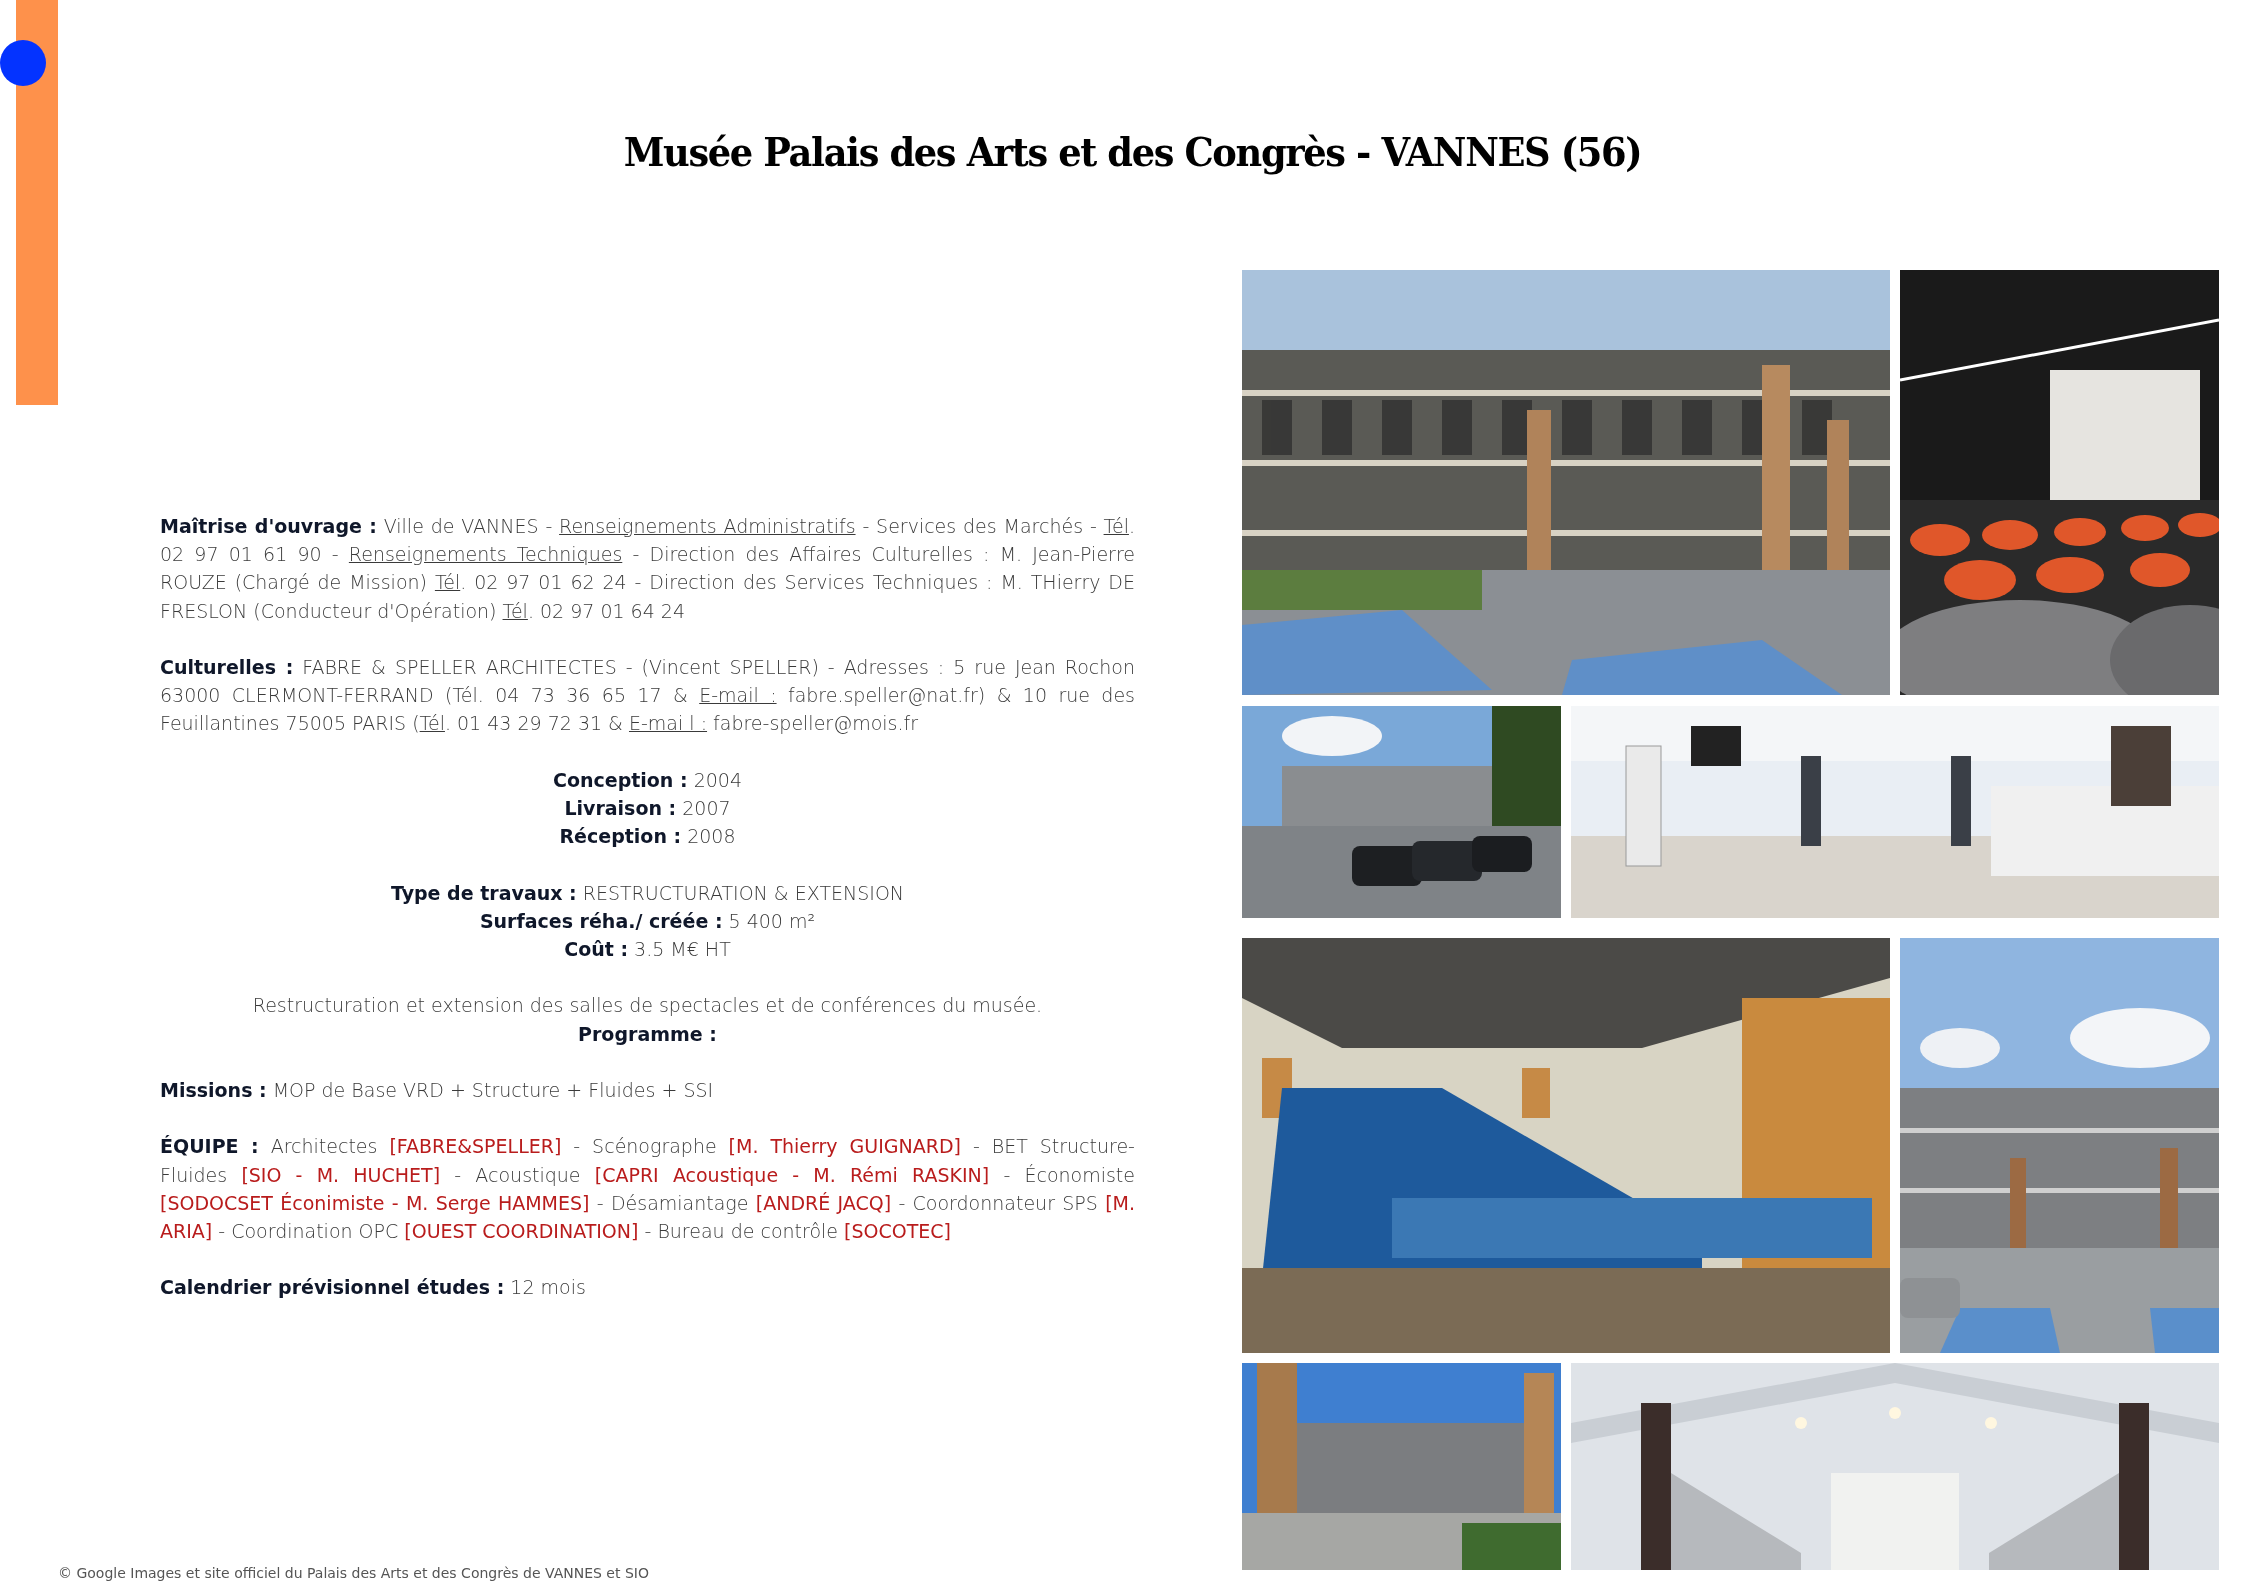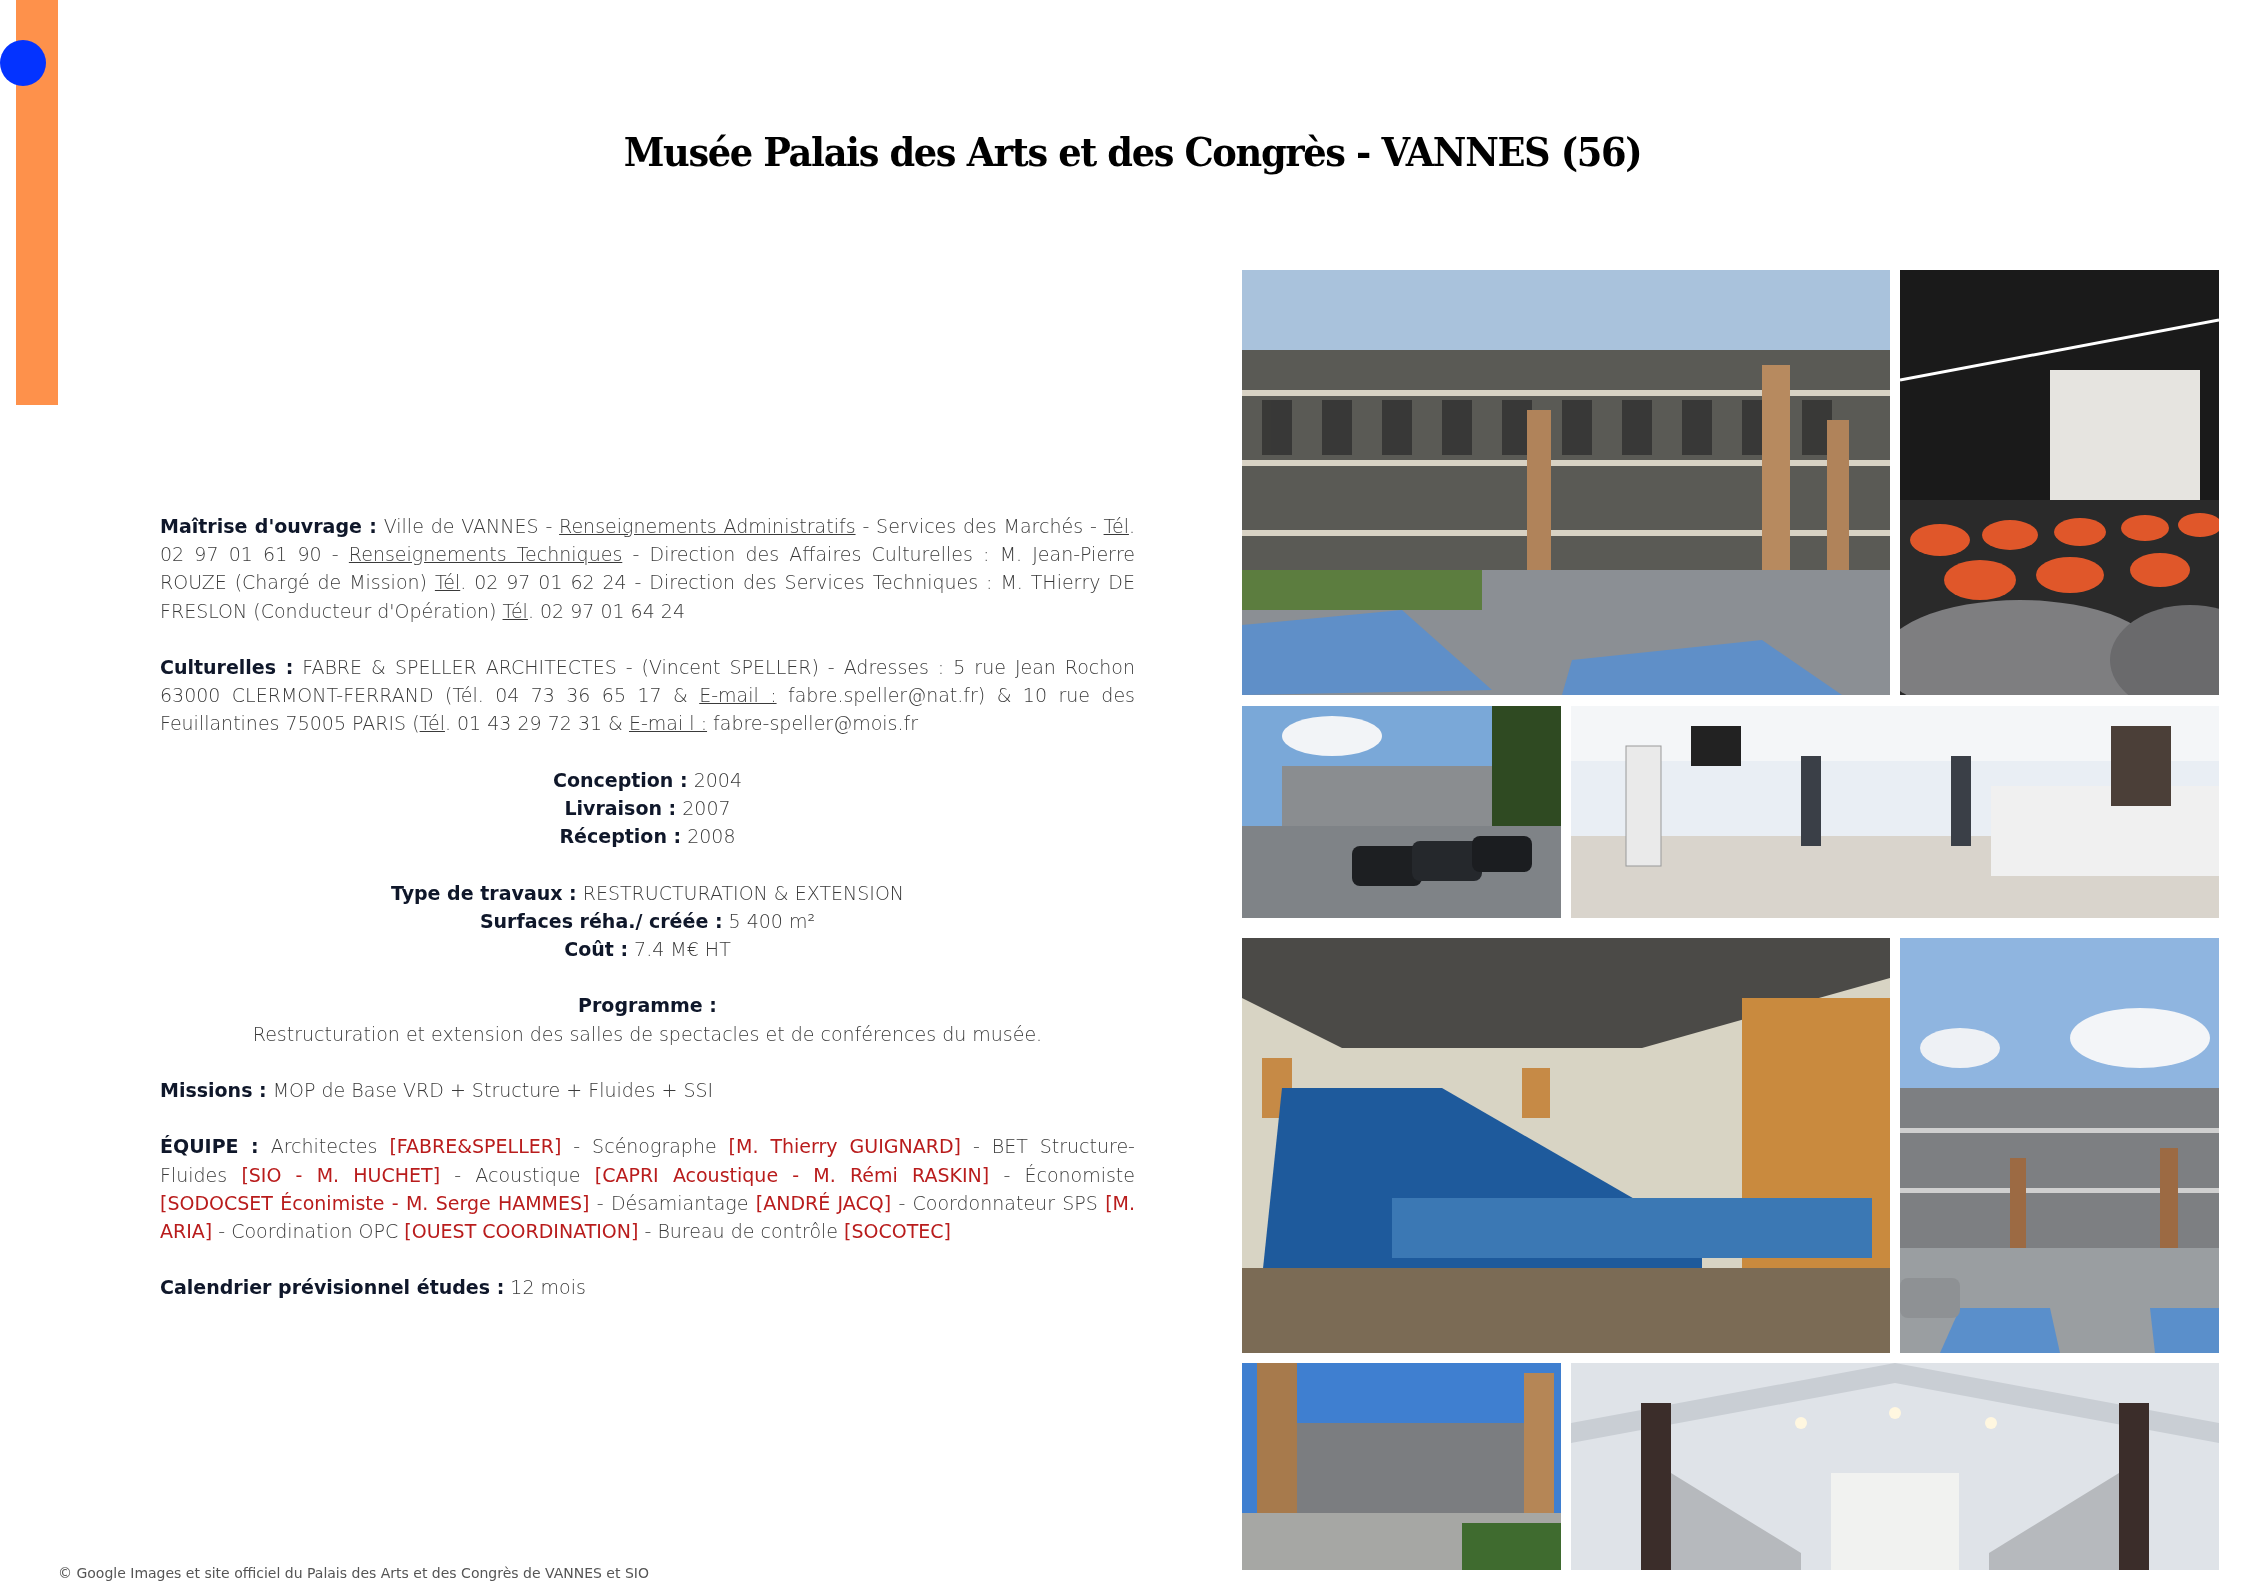--- a/index.html
+++ b/index.html
@@ -36,26 +36,26 @@
 
   <p>
     <span class="line"><span class="lbl">Conception :</span><span> 2004</span></span>
     <span class="line"><span class="lbl">Livraison :</span><span> 2007</span></span>
     <span class="line"><span class="lbl">Réception :</span><span> 2008</span></span>
   </p>
 
   <p>
     <span class="line"><span class="lbl">Type de travaux :</span><span> RESTRUCTURATION &amp; EXTENSION</span></span>
     <span class="line"><span class="lbl">Surfaces réha./ créée :</span><span> 5 400 m²</span></span>
-    <span class="line"><span class="lbl">Coût :</span><span> 7.4 M€ HT</span></span>
+    <span class="line"><span class="lbl">Coût :</span><span> 3.5 M€ HT</span></span>
   </p>
 
   <p>
+    <span class="line">Restructuration et extension des salles de spectacles et de conférences du musée.</span>
     <span class="line lbl">Programme :</span>
-    <span class="line">Restructuration et extension des salles de spectacles et de conférences du musée.</span>
   </p>
 
   <p><span class="lbl">Missions :</span><span> MOP de Base VRD + Structure + Fluides + SSI</span></p>
 
   <p><span class="lbl">ÉQUIPE :</span><span> Architectes </span><span class="b">[FABRE&amp;SPELLER]</span><span> - Scénographe </span><span class="b">[M. Thierry GUIGNARD]</span><span> - BET Structure-Fluides </span><span class="b">[SIO - M. HUCHET]</span><span> - Acoustique </span><span class="b">[CAPRI Acoustique - M. Rémi RASKIN]</span><span> - Économiste </span><span class="b">[SODOCSET Éconimiste - M. Serge HAMMES]</span><span> - Désamiantage </span><span class="b">[ANDRÉ JACQ]</span><span> - Coordonnateur SPS </span><span class="b">[M. ARIA]</span><span> - Coordination OPC  </span><span class="b">[OUEST COORDINATION]</span><span> - Bureau de contrôle </span><span class="b">[SOCOTEC]</span></p>
 
   <p><span class="lbl">Calendrier prévisionnel études :</span><span> 12 mois</span></p>
 </div>
 
 <div class="footer">© Google Images et site officiel du Palais des Arts et des Congrès de VANNES et SIO</div>

